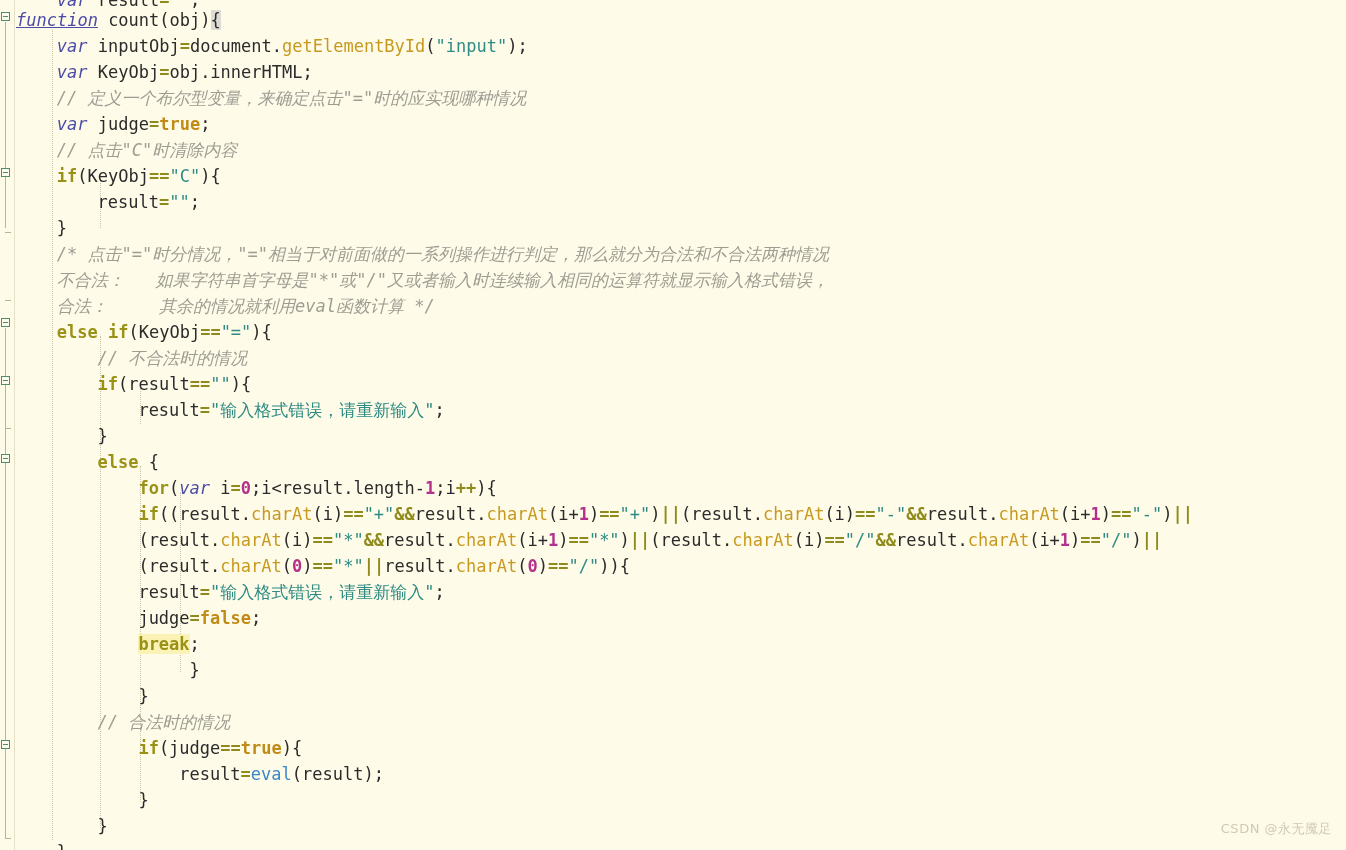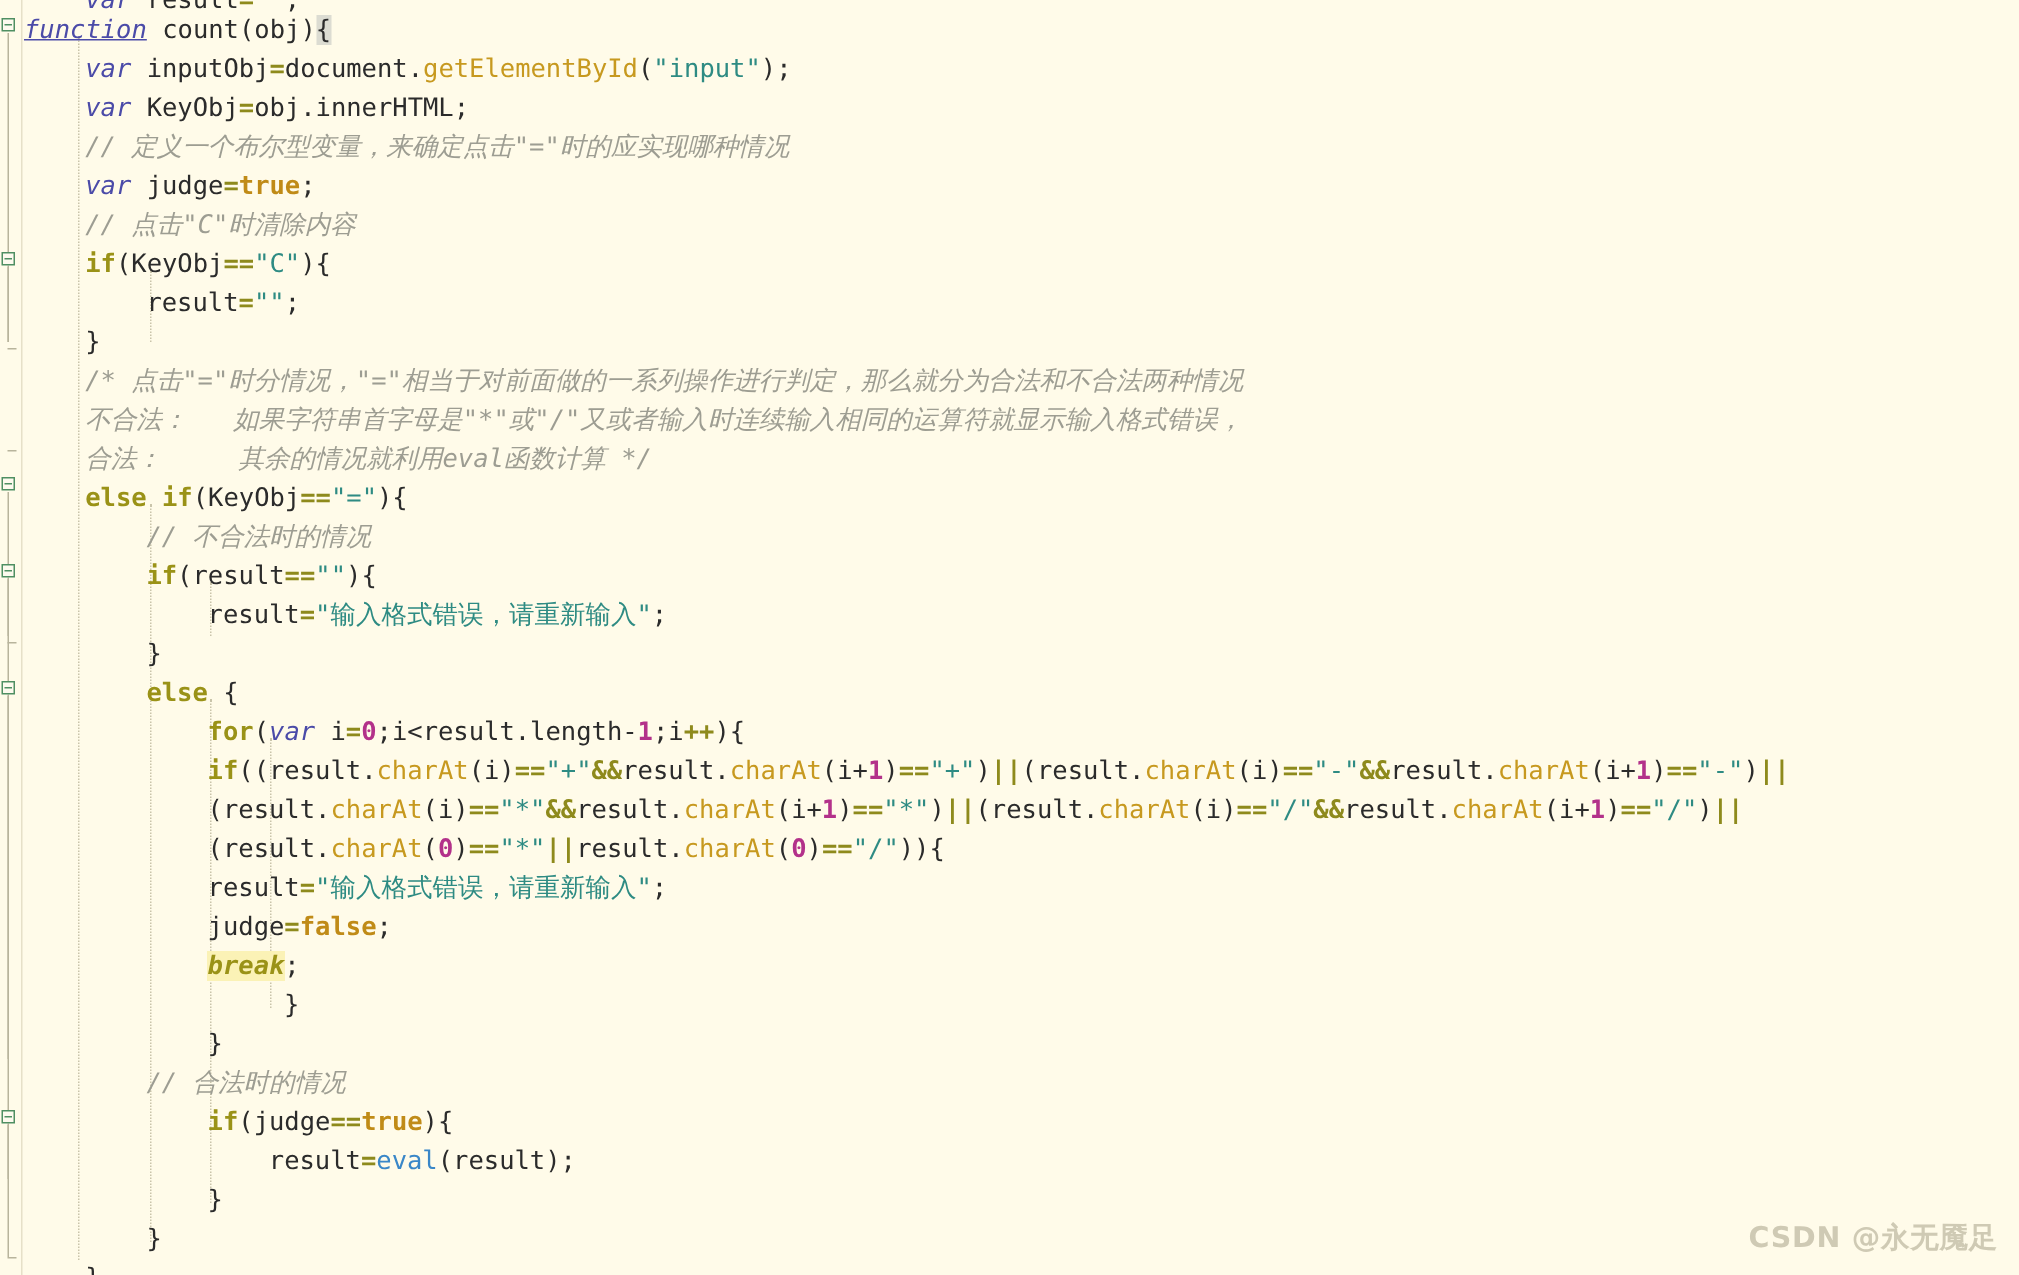--- a/index.html
+++ b/index.html
@@ -99,34 +99,33 @@
   .kw-fn     { color: #4b4ba8; font-style: italic; text-decoration: underline; }           
   .bool      { color: #c08b17; font-weight: bold; }            
   .num       { color: #b3318a; font-weight: bold; }            
   .str       { color: #2e8b83; }                               
   .fncall    { color: #c7991f; }                               
   .builtin   { color: #3a87c8; }                               
   .cmt       { color: #9d9d92; font-style: italic; }           
   .op        { color: #8e8a1c; font-weight: bold; }            
   .pn        { color: #2b2b2b; }                               
   .brace-hl  { background: #dcdcd2; }                          
-  .kw-hl     { background: #fbf2b6; color: #9a9217; font-weight: bold; font-style: italic; } 
+  .kw-hl     { background: #fbf2b6; color: #9a9217; font-weight: bold; } 
 
   
   #watermark {
     position: absolute;
     right: 14px;
     bottom: 12px;
     z-index: 5;
     font-family: "DejaVu Sans", sans-serif;
-    font-size: 19px;
+    font-size: 13px;
     color: #cfcab4;
     letter-spacing: 0.5px;
     user-select: none;
-    font-weight: bold;
   }
 </style>
 </head>
 <body>
 
 <div id="editor">
 
   <div id="gutter">
       <div class="fold-line" style="top: 22px; height: 206px;"></div>
       <div class="fold-line" style="top: 178px; height: 50px;"></div>

